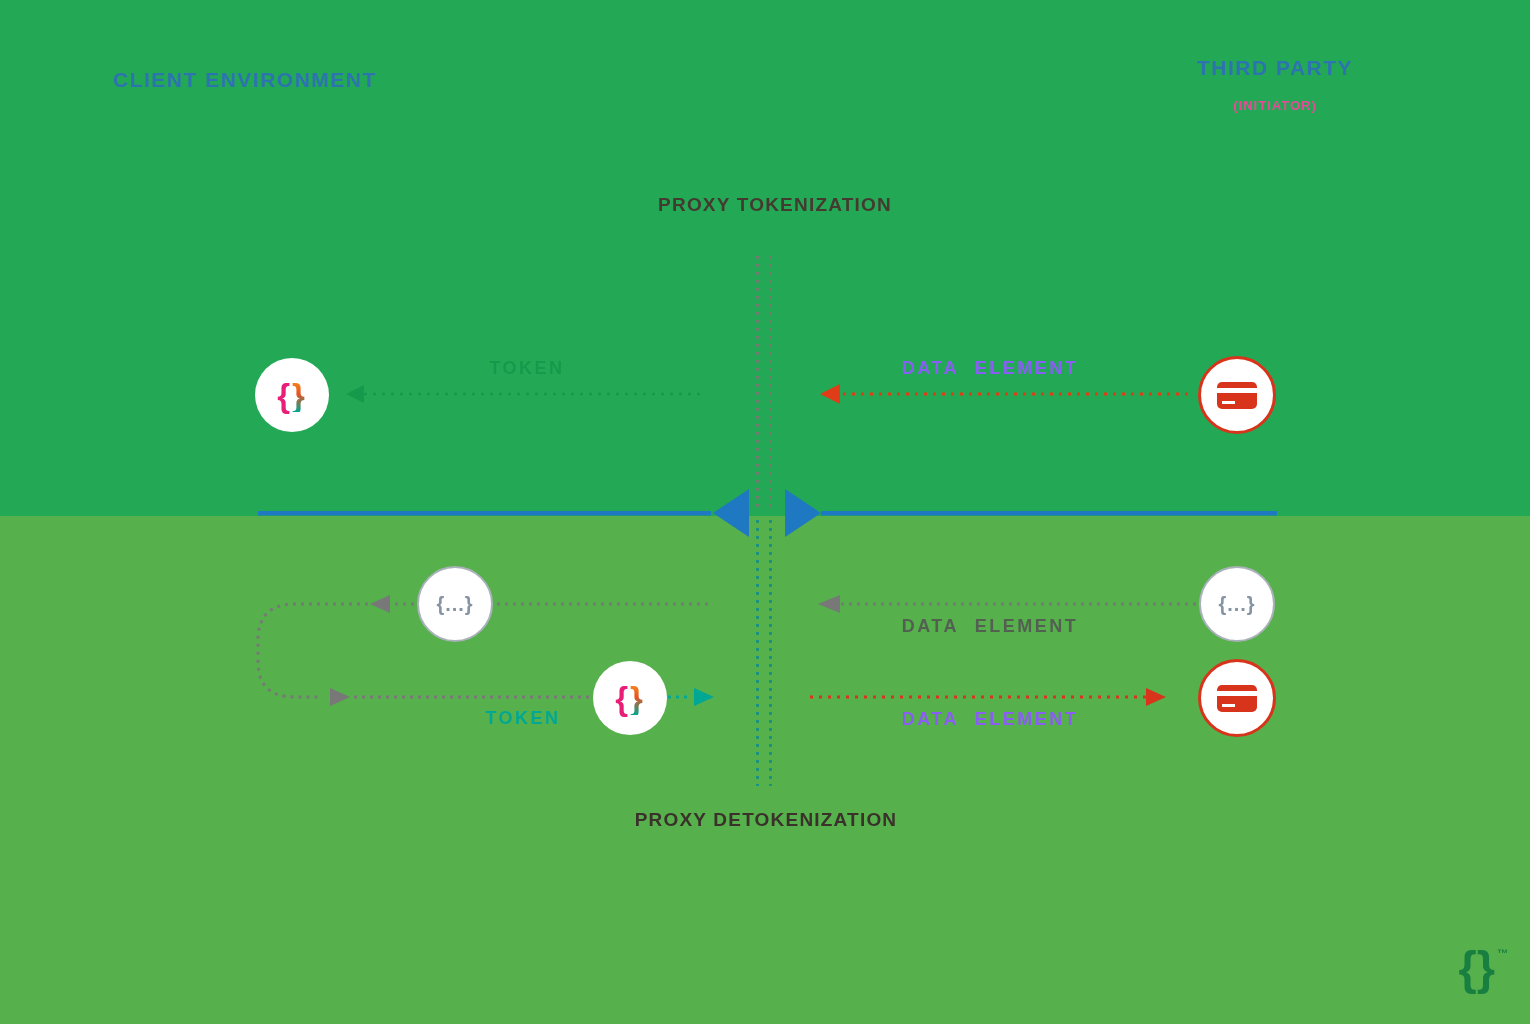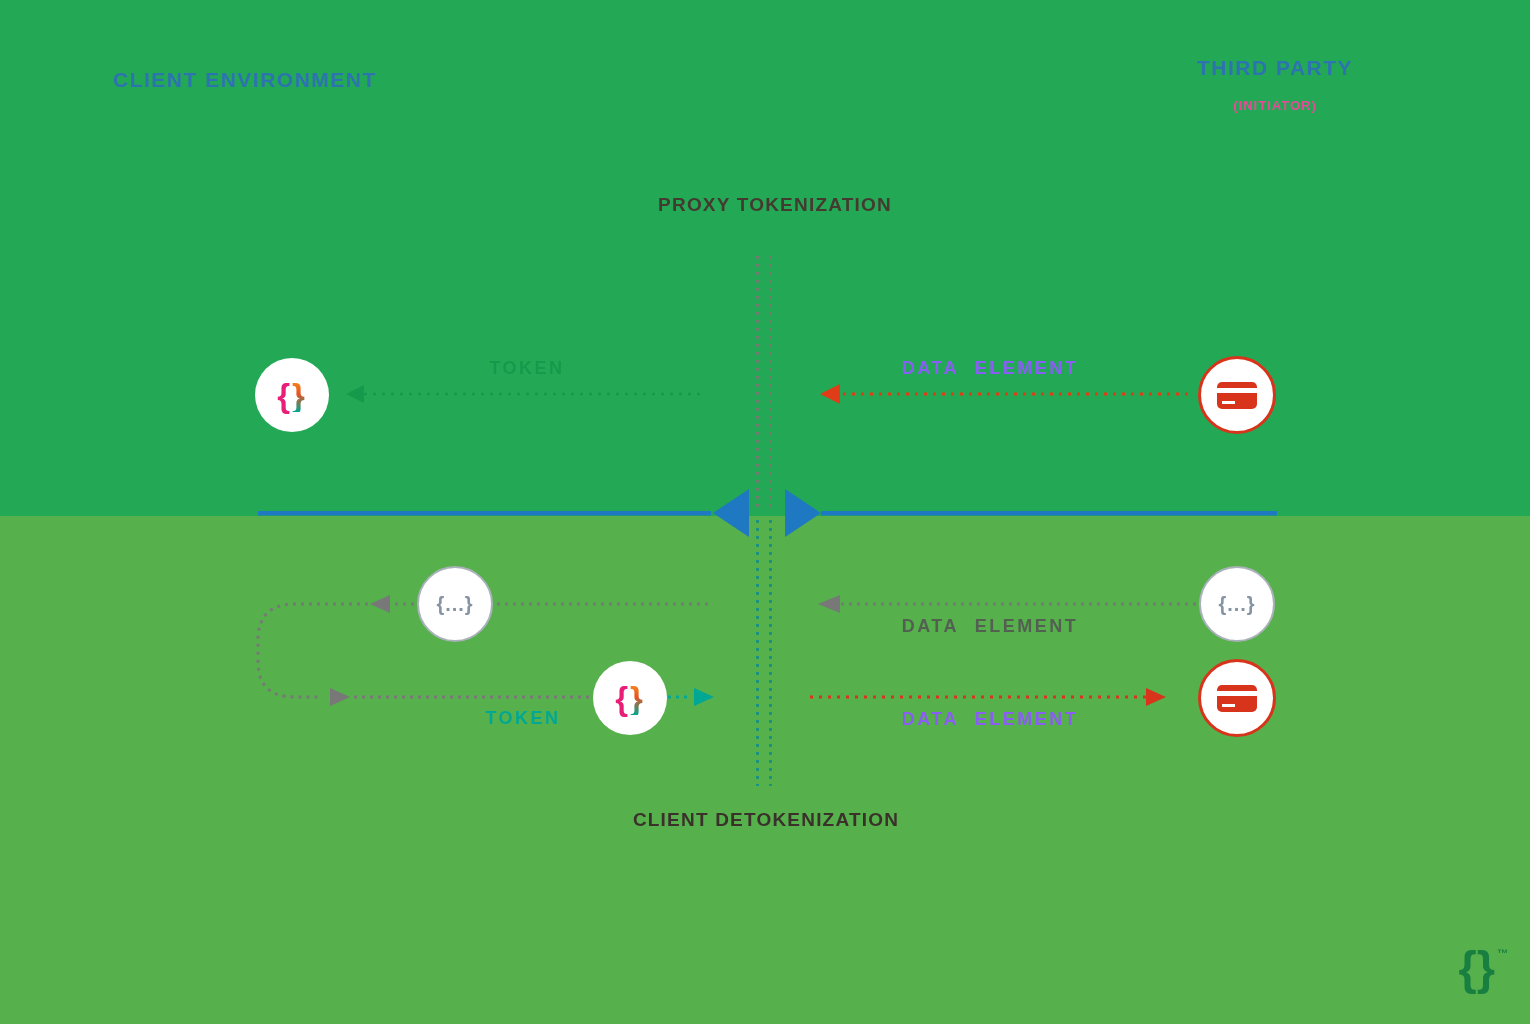--- a/index.html
+++ b/index.html
@@ -99,21 +99,21 @@
 
     <line x1="810" y1="697" x2="1146" y2="697" stroke="#d8341c" stroke-width="3" stroke-dasharray="3 6"></line>
     <polygon points="1166,697 1146,688 1146,706" fill="#d8341c"></polygon>
   </svg>
 
   <div class="label zone-label" style="left:113px; top:68px;">CLIENT ENVIRONMENT</div>
   <div class="label zone-label centered" style="left:1275px; top:56px;">THIRD PARTY</div>
   <div class="label zone-sub centered" style="left:1275px; top:98px;">(INITIATOR)</div>
 
   <div class="label proxy-title centered" style="left:767px; top:194px;margin-left:8px;">PROXY TOKENIZATION</div>
-  <div class="label proxy-title deto centered" style="left:766px; top:809px;">CLIENT DETOKENIZATION</div>
+  <div class="label proxy-title deto centered" style="left:766px; top:809px;">PROXY DETOKENIZATION</div>
 
   <div class="label flow-label flow-faint centered" style="left:527px; top:358px;">TOKEN</div>
   <div class="label flow-label flow-red centered" style="left:990px; top:358px;">DATA ELEMENT</div>
   <div class="label flow-label flow-gray centered" style="left:990px; top:616px;">DATA ELEMENT</div>
   <div class="label flow-label flow-teal centered" style="left:523px; top:708px;">TOKEN</div>
   <div class="label flow-label flow-red centered" style="left:990px; top:709px;">DATA ELEMENT</div>
 
   <div class="circle tokenex-circle" style="left:255px; top:358px;">
     <div class="tokenex-mark">
       <span class="brace-l">{</span>

